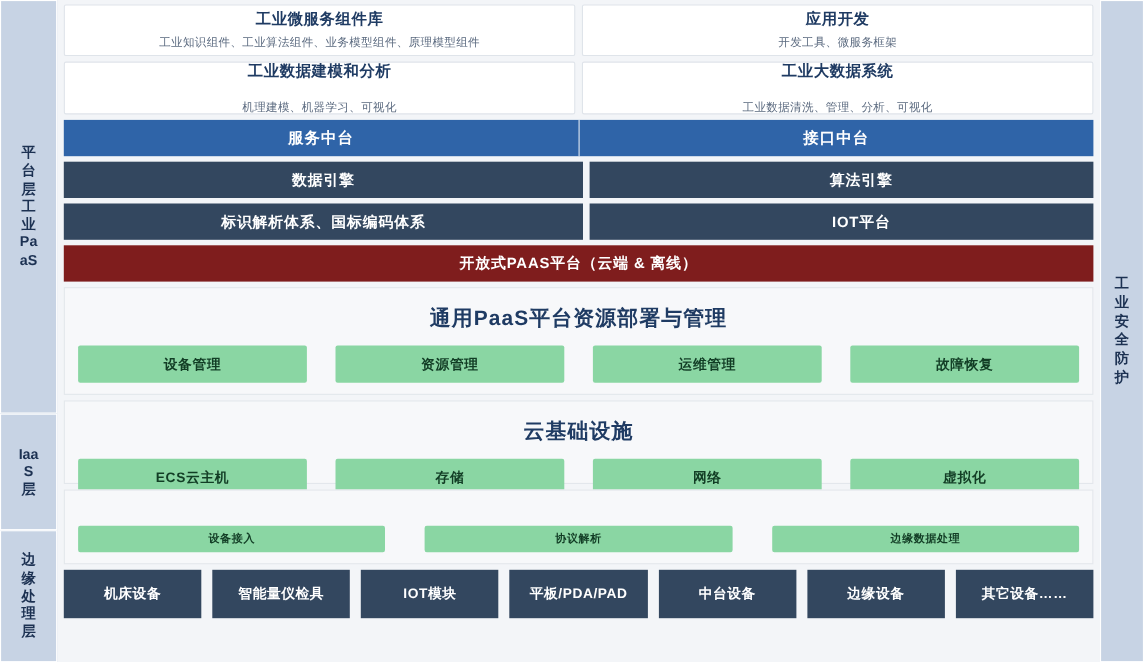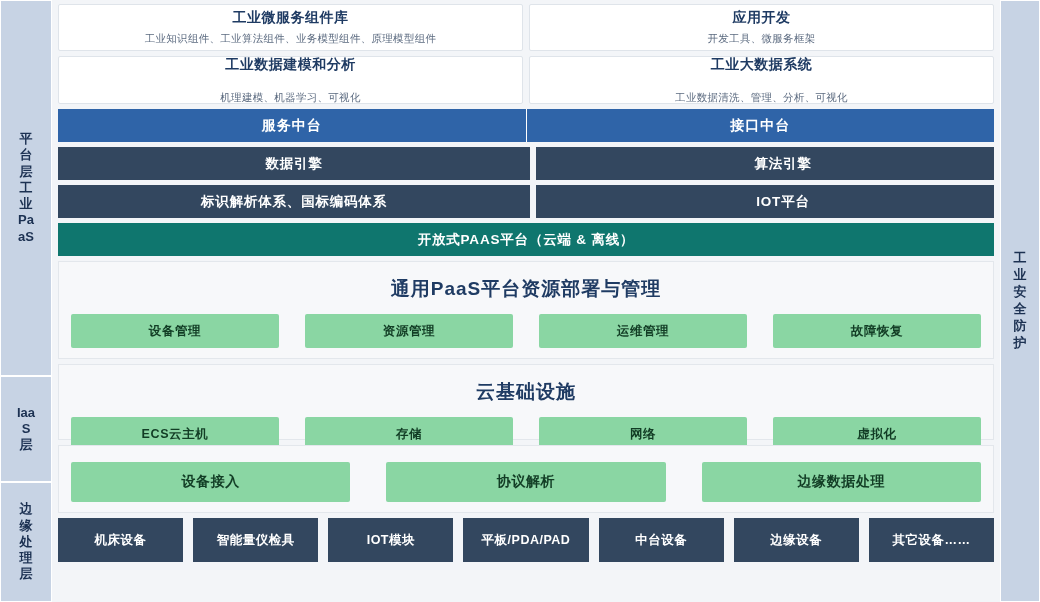--- a/index.html
+++ b/index.html
@@ -101,21 +101,21 @@
     color:#ffffff;
     font-weight:bold;font-size:13.5px;
     height:33px;
     display:flex;align-items:center;justify-content:center;
     box-sizing:border-box;
     letter-spacing:.8px;
   }
   .navy-left{flex:0 0 472px;}
   .navy-right{flex:1 1 auto;padding-left:36px;}
   .bar-navy-full{
-    background:#0f766e;color:#fff;font-weight:bold;font-size:13.5px;
+    background:#7f1d1d;color:#fff;font-weight:bold;font-size:13.5px;
     height:33px;display:flex;align-items:center;justify-content:center;
     letter-spacing:.8px;
   }
 
   
   .panel{
     background:#f7f8fa;
     border:1px solid #e3e7ec;
     box-sizing:border-box;
     display:flex;flex-direction:column;
@@ -134,21 +134,21 @@
     font-size:12.5px;font-weight:bold;
     height:34px;
     display:flex;align-items:center;justify-content:center;
     border-radius:2px;
     letter-spacing:.6px;
   }
   .panel-paas{height:98px;}
   .panel-iaas{height:76px;}
   .panel-edge{height:68px;padding-top:16px;}
   .green-row-edge{gap:36px;}
-  .green-edge{height:40px;font-size:14px;}
+  .green-edge{height:24px;font-size:10px;margin-top:16px;}
 
   
   .devices{display:flex;gap:10px;height:44px;}
   .device{
     flex:1 1 0;
     background:#33475f;
     color:#ffffff;
     font-size:12.5px;font-weight:bold;
     display:flex;align-items:center;justify-content:center;
     letter-spacing:.5px;

